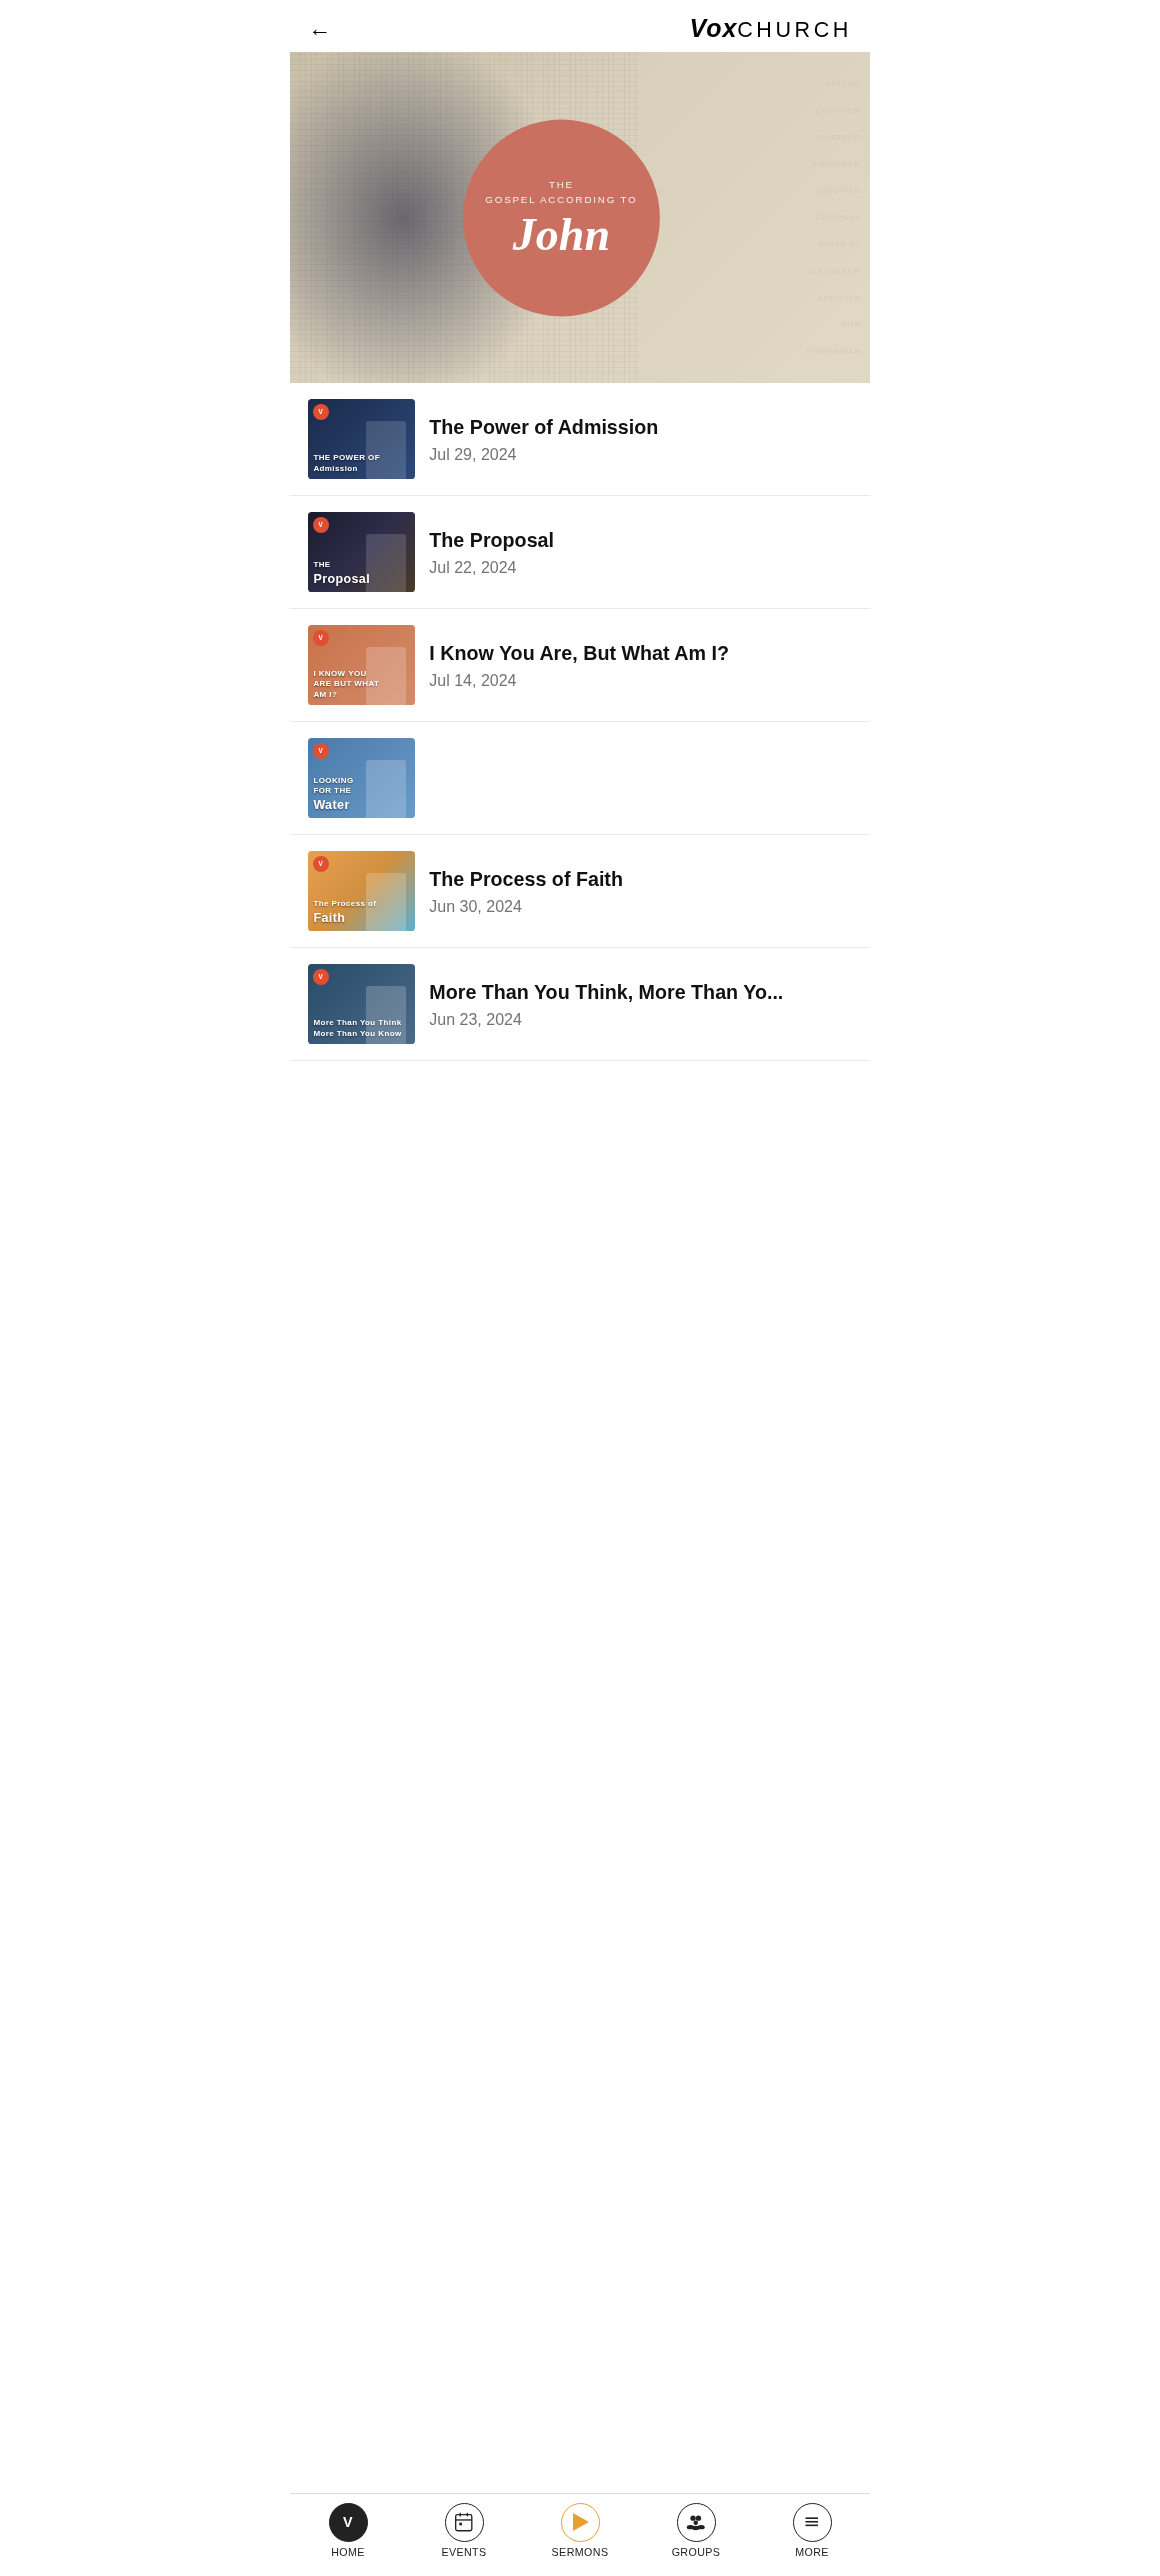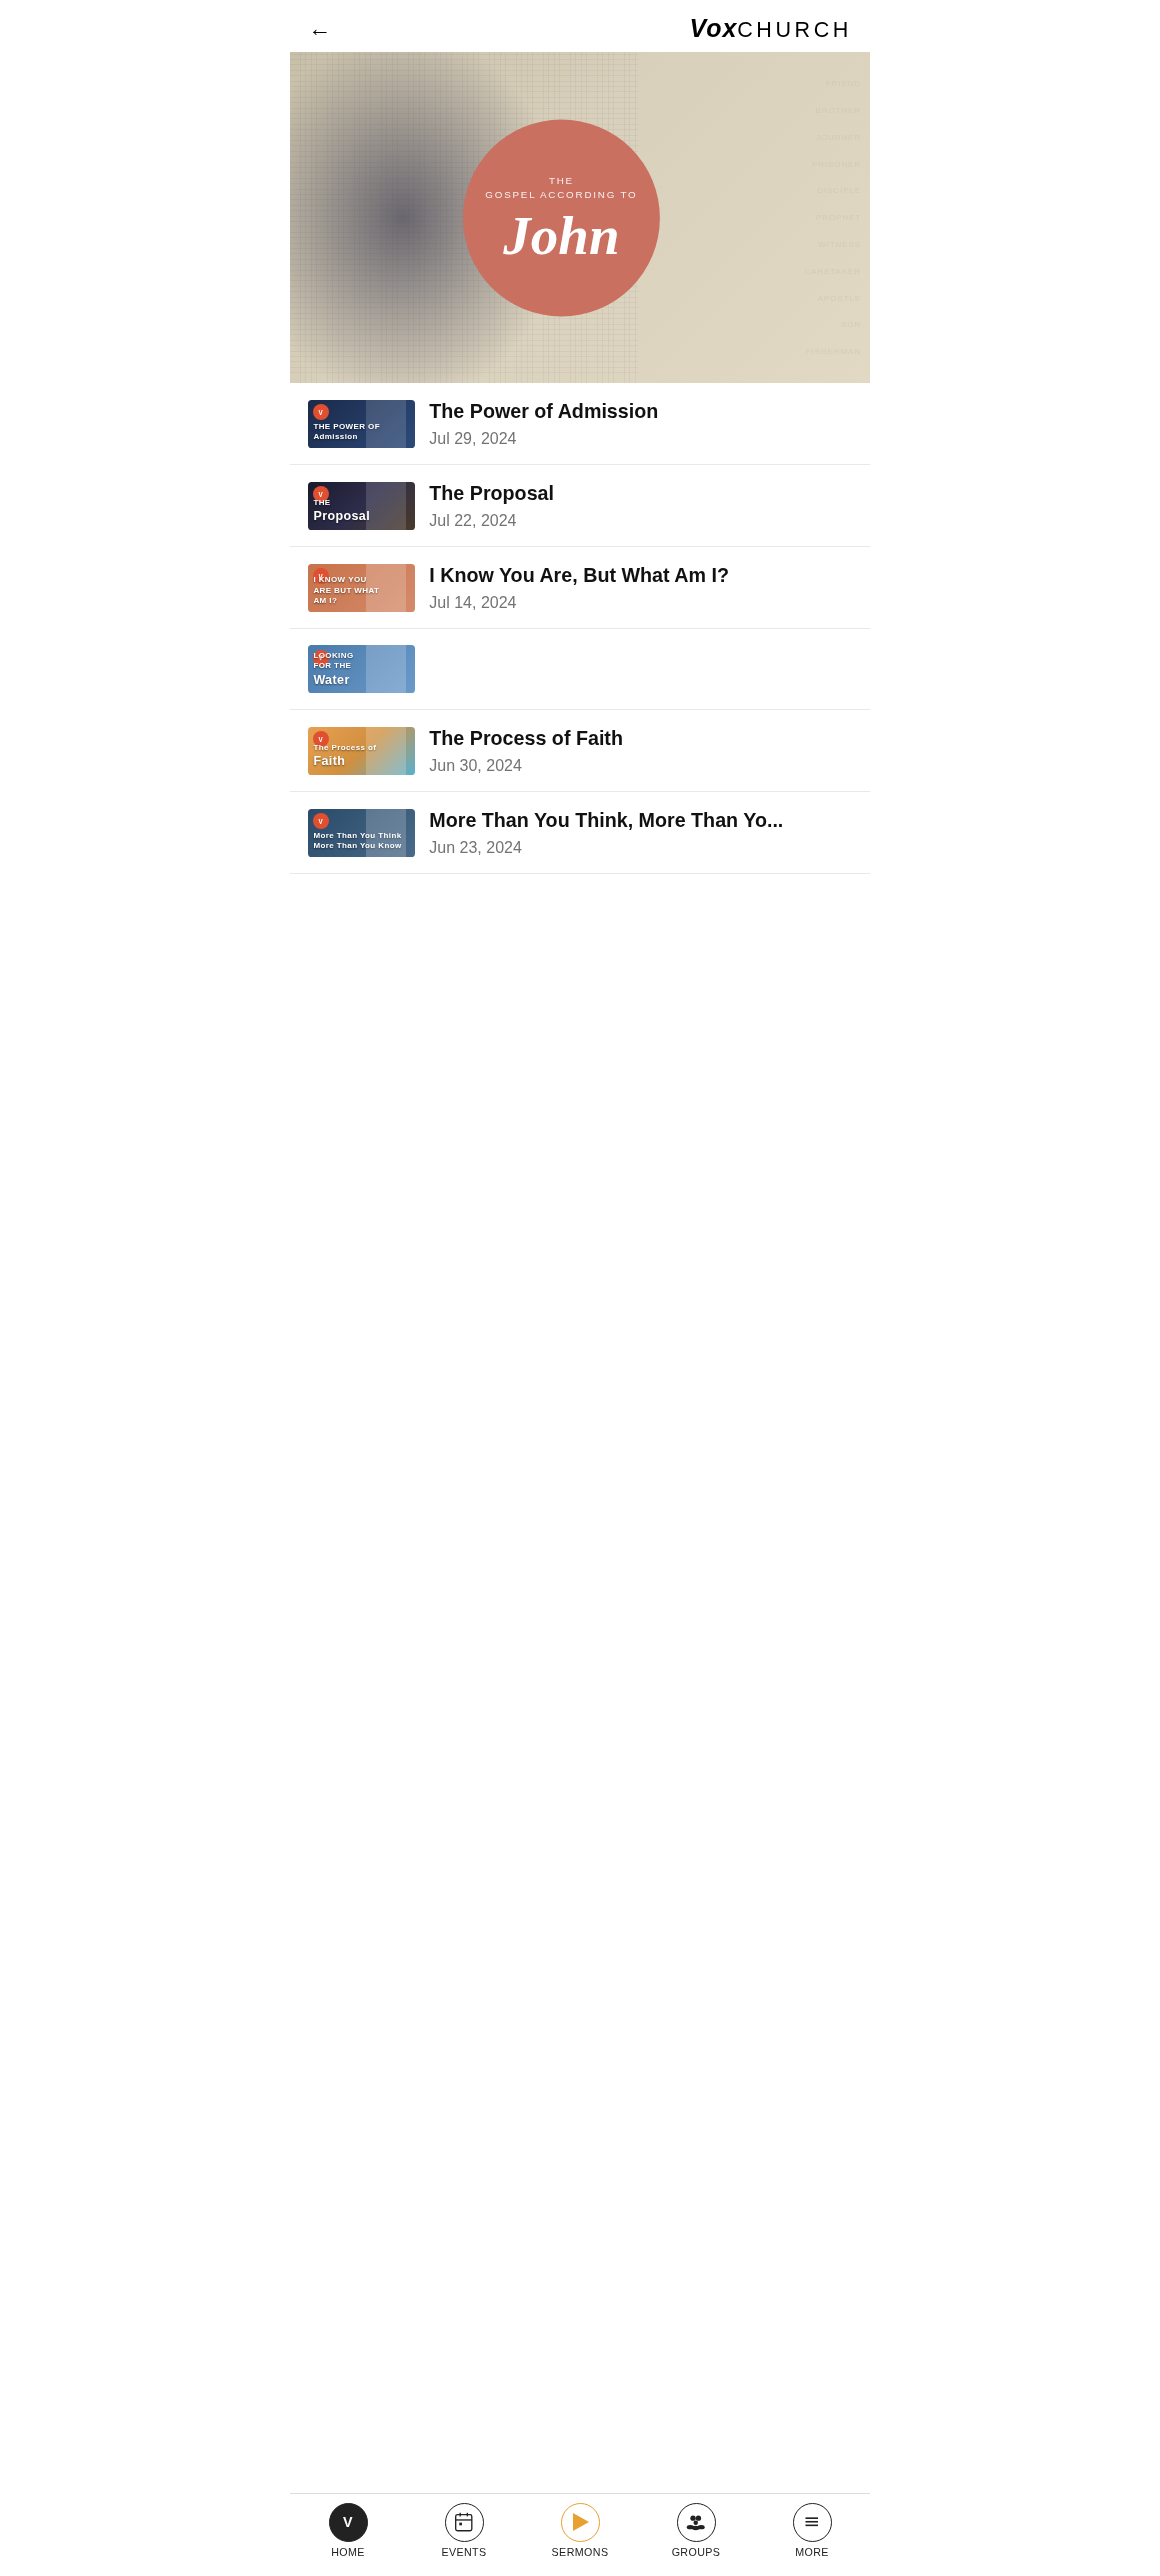--- a/index.html
+++ b/index.html
@@ -97,21 +97,21 @@
     .hero-circle .gospel-text {
       color: rgba(255,255,255,0.9);
       font-size: 9.8px;
       letter-spacing: 1.8px;
       text-transform: uppercase;
       line-height: 1.5;
       font-weight: 400;
     }
     .hero-circle .john-text {
       color: #fff;
-      font-size: 55px;
+      font-size: 46px;
       font-family: Georgia, 'Times New Roman', serif;
       font-style: italic;
       font-weight: 700;
       line-height: 1;
       margin-top: 5px;
     }
     
     .hero-labels-right {
       position: absolute;
       right: 9px;
@@ -138,21 +138,21 @@
     .sermon-item {
       display: flex;
       align-items: center;
       padding: 16px 18px;
       border-bottom: 0.9px solid #e8e8e8;
       cursor: pointer;
       gap: 14.3px;
     }
     .sermon-thumb {
       width: 107px;
-      height: 48px;
+      height: 80px;
       border-radius: 3.6px;
       overflow: hidden;
       flex-shrink: 0;
       position: relative;
     }
     
     .thumb-1 {
       background: linear-gradient(135deg, #1a2a4a 0%, #2d4a7a 100%);
     }
     .thumb-2 {

